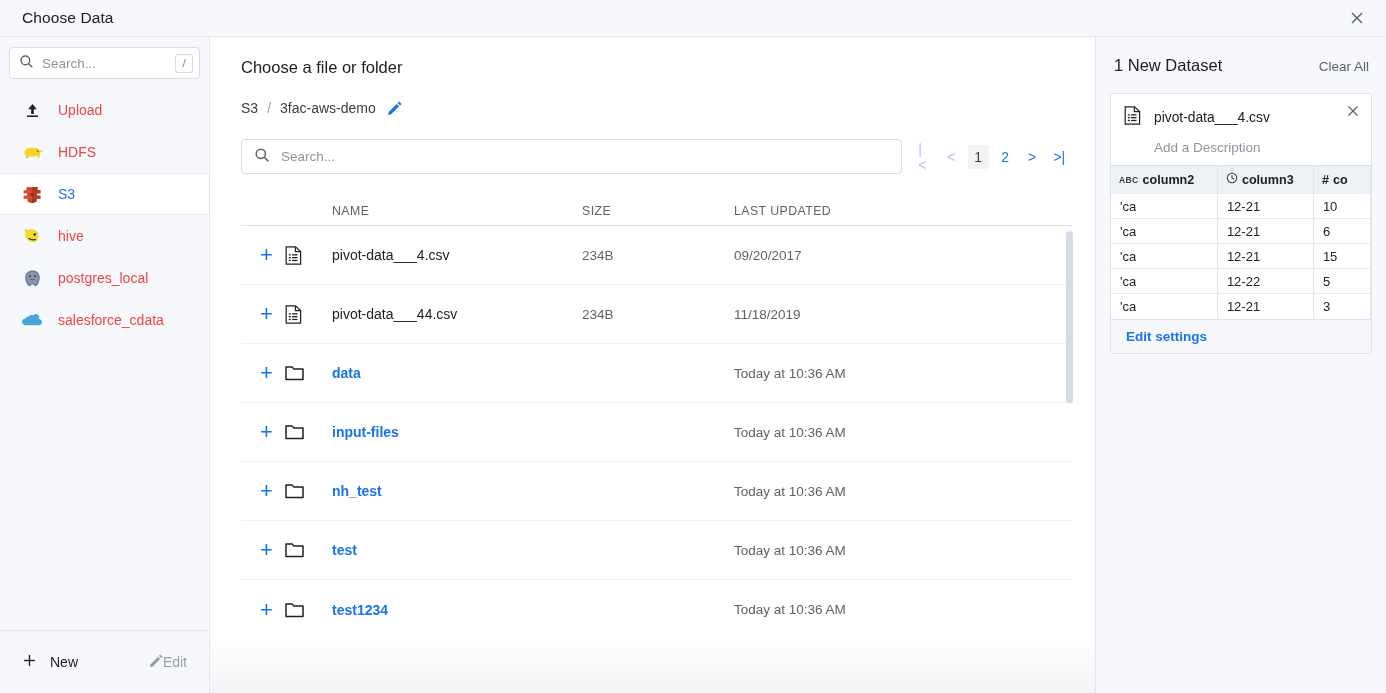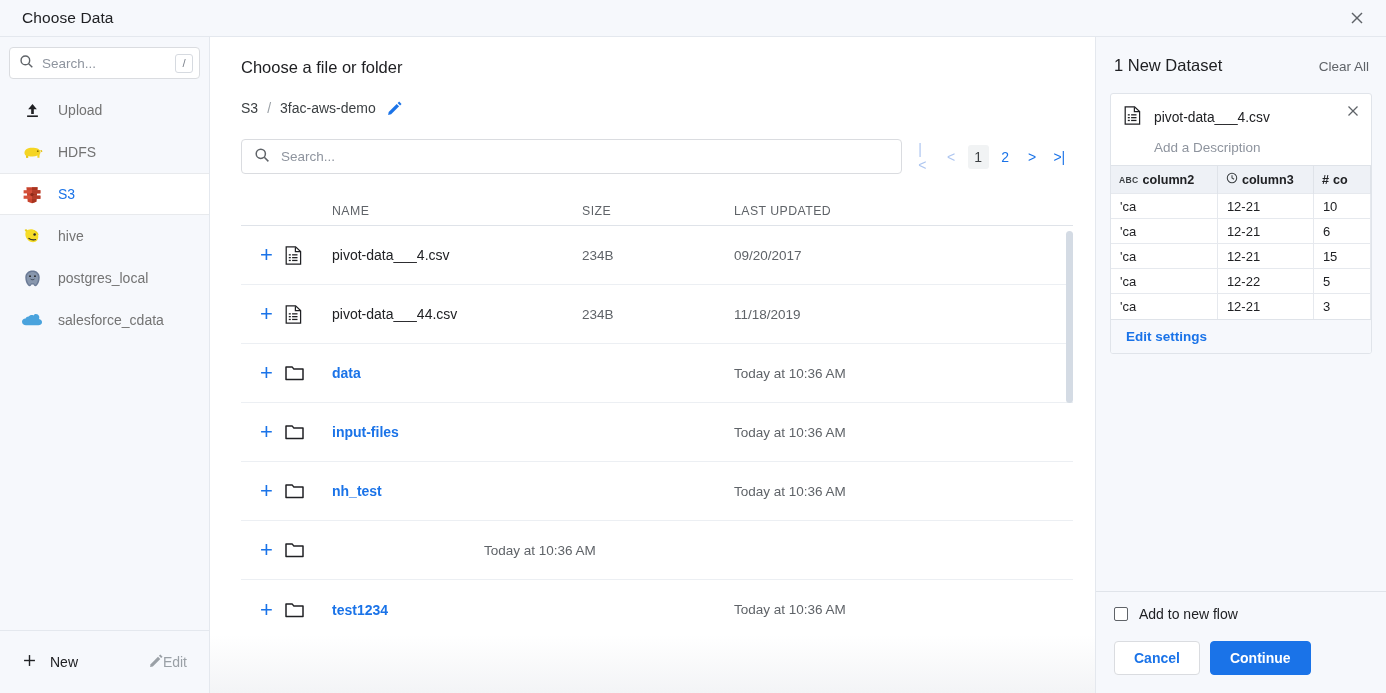--- a/index.html
+++ b/index.html
@@ -48,21 +48,21 @@
   .side-search .ph { flex: 1; font-size: 13.5px; color: #8e949e; }
   .kbd {
     width: 18px; height: 19px; border: 1px solid #d6dae0; border-radius: 3px;
     display: flex; align-items: center; justify-content: center;
     font-size: 11.5px; color: #7b818b; background: #fff;
   }
   .nav { margin-top: 4px; }
   .nav-item {
     height: 42px; display: flex; align-items: center; gap: 15px;
     padding: 0 10px 0 21px; cursor: pointer;
-    font-size: 14px; color: #737373;
+    font-size: 14px; color: #ef4444;
   }
   .nav-item .nav-label { white-space: nowrap; }
   .nav-item.active {
     background: #ffffff; color: #1a73e8;
     border-top: 1px solid #e8eaed; border-bottom: 1px solid #e8eaed;
     box-shadow: 0 0 0 0 transparent;
   }
   .nav-item.active .nav-label { color: #1a73e8; }
   .nav-ico { width: 22px; height: 22px; display: flex; align-items: center; justify-content: center; flex: none; }
 
@@ -425,20 +425,21 @@
                 <div class="col-size fsize"></div>
                 <div class="col-upd fupd">Today at 10:36 AM</div>
               </div>
               <div class="frow">
                 <div class="col-plus plus">+</div>
                 <div class="col-icon ficon">
                   <svg width="19" height="16" viewBox="0 0 19 16">
                     <path d="M1 2.1 L7.3 2.1 L8.9 4.1 L18 4.1 L18 14.4 L1 14.4 Z" fill="none" stroke="#202124" stroke-width="1.5" stroke-linejoin="round"></path>
                   </svg>
                 </div>
+                <div class="col-name fname link">test</div>
                 <div class="col-size fsize"></div>
                 <div class="col-upd fupd">Today at 10:36 AM</div>
               </div>
               <div class="frow">
                 <div class="col-plus plus">+</div>
                 <div class="col-icon ficon">
                   <svg width="19" height="16" viewBox="0 0 19 16">
                     <path d="M1 2.1 L7.3 2.1 L8.9 4.1 L18 4.1 L18 14.4 L1 14.4 Z" fill="none" stroke="#202124" stroke-width="1.5" stroke-linejoin="round"></path>
                   </svg>
                 </div>
@@ -539,26 +540,16 @@
                 <td>'ca</td>
                 <td>12-21</td>
                 <td>3</td>
               </tr>
             </tbody>
         </table>
 
         <div class="edit-settings">Edit settings</div>
       </div>
 
-      <div class="rp-footer">
-        <div class="cb-row">
-          <span class="cbox"></span>
-          <span class="cb-label">Add to new flow</span>
-        </div>
-        <div class="btn-row">
-          <div class="btn btn-cancel">Cancel</div>
-          <div class="btn btn-continue">Continue</div>
-        </div>
-      </div>
     </div>
 
   </div>
 </div>
 
 </body></html>

